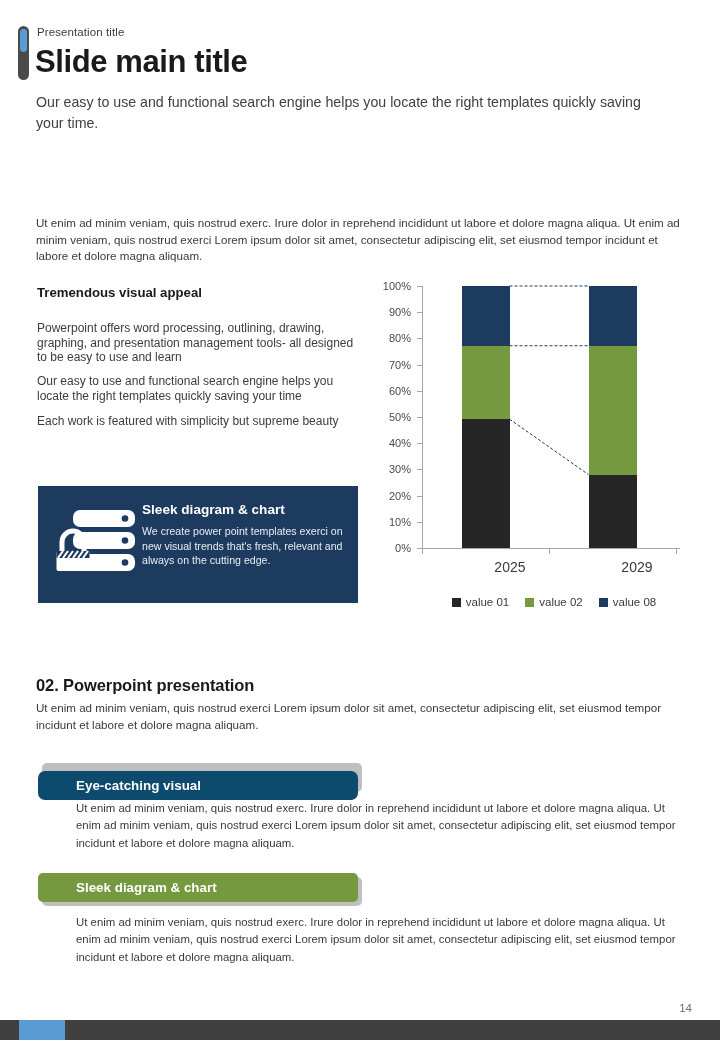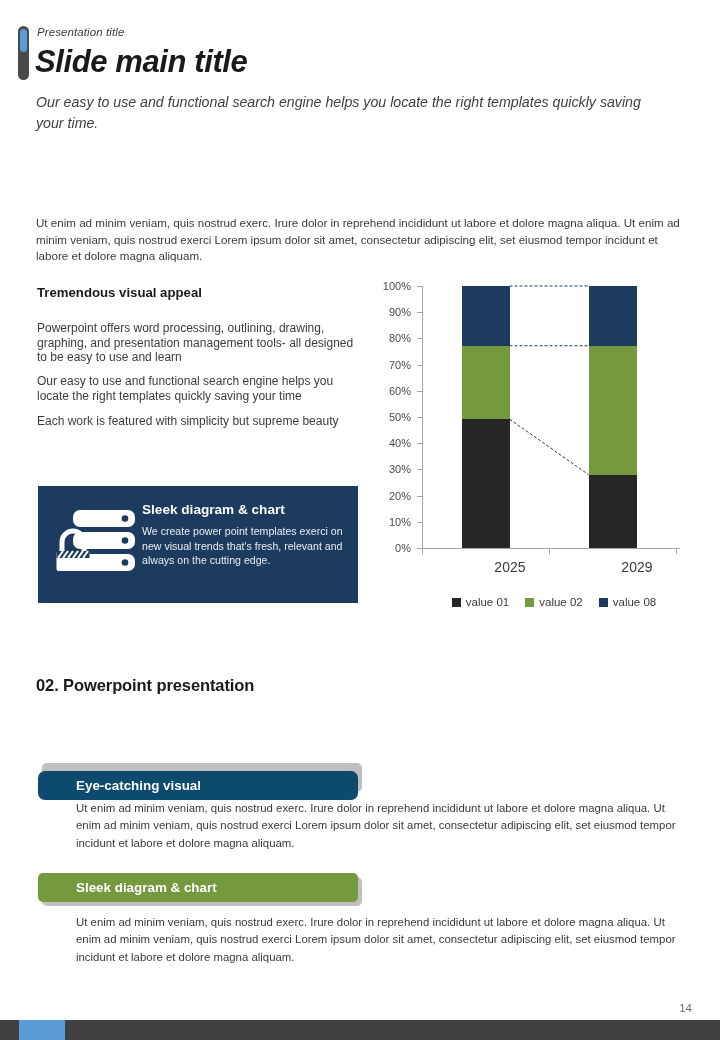--- a/index.html
+++ b/index.html
@@ -13,21 +13,21 @@
   }
 
   .slide {
     position: relative;
     width: 720px;
     height: 1040px;
     background: #ffffff;
   }
 
   
-  .header { position: absolute; left: 0; top: 0; width: 592px; height: 150px; font-style: italic; }
+  .header { position: absolute; left: 0; top: 0; width: 592px; height: 150px; }
 
   .accent-pill {
     position: absolute;
     left: 18px; top: 26px;
     width: 11px; height: 54px;
     border-radius: 6px;
     background: #4a4a4a;
     overflow: hidden;
   }
   .accent-pill .fill {
@@ -386,20 +386,21 @@
           <span class="legend-label">value 02</span>
         </div>
         <div class="legend-item">
           <span class="legend-swatch" style="background: rgb(29, 58, 95);"></span>
           <span class="legend-label">value 08</span>
         </div>
       </div>
   </div>
 
   <div class="section-heading" style="left:36px; top:676px;">02. Powerpoint presentation</div>
+  <div class="section-body" style="left:36px; top:700px; width:655px;">Ut enim ad minim veniam, quis nostrud exerci  Lorem ipsum dolor sit amet, consectetur adipiscing elit, set eiusmod tempor incidunt et labore et dolore magna aliquam.</div>
 
   <div class="banner-shadow" style="top:763px;"></div>
   <div class="banner" id="banner-1" style="top: 771px; background: #0c4a6e; border-radius: 7px;">
     <span class="banner-label">Eye-catching visual</span>
   </div>
   <div class="banner-body" style="top:800px;">Ut enim ad minim veniam, quis nostrud exerc. Irure dolor in reprehend incididunt ut labore et dolore magna aliqua. Ut enim ad minim veniam, quis nostrud exerci  Lorem ipsum dolor sit amet, consectetur adipiscing elit, set eiusmod tempor incidunt et labore et dolore magna aliquam.</div>
 
   <div class="banner-shadow" style="top:877px;"></div>
   <div class="banner" id="banner-2" style="top: 873px; background: rgb(116, 153, 62);">
     <span class="banner-label">Sleek diagram &amp; chart</span>

